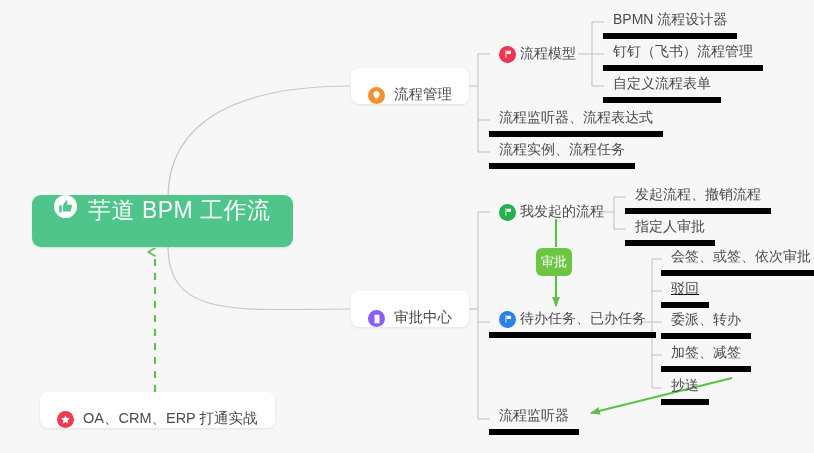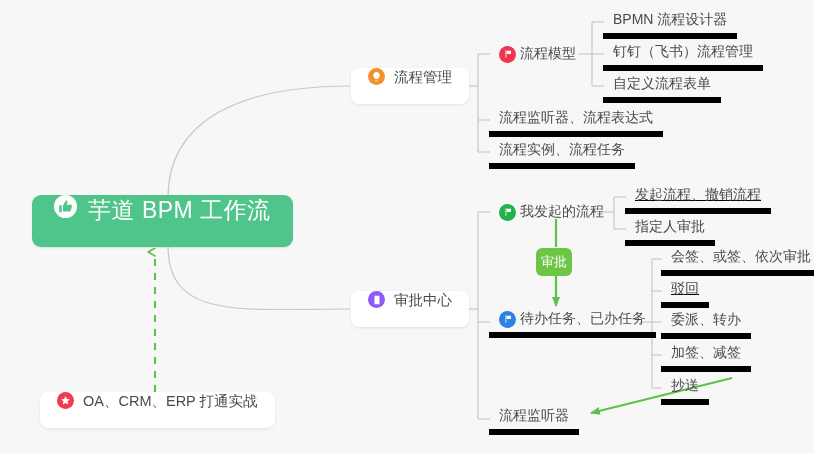--- a/index.html
+++ b/index.html
@@ -27,21 +27,21 @@
     color:#ffffff;
     font-size:23px;
     letter-spacing:.5px;
     white-space:nowrap;
     margin-left:11px;
   }
 
   
   .card-node{
     position:absolute;
-    display:flex;align-items:flex-start;
+    display:flex;align-items:flex-end;
     box-sizing:border-box;
     background:#ffffff;
     border-radius:8px;
     padding:0 17px;
     height:36px;
     box-shadow:0 1px 3px rgba(0,0,0,.09);
   }
   .card-label{
     color:#4b4b4b;
     font-size:14.5px;
@@ -225,21 +225,21 @@
         <path d="M6,3 h2 v18 h-2 z M9,4 h10 v8 h-10 z"></path>
       </svg>
     </span>
     <span class="leaf-label">待办任务、已办任务</span>
   </div>
 
   <div class="leaf-node" style="left:489px;top:403px;">
     <span class="leaf-label">流程监听器</span>
   </div>
 
-  <div class="leaf-node" style="left:625px;top:182px;text-decoration:underline;">
+  <div class="leaf-node" style="left:625px;top:182px;">
     <span class="leaf-label">发起流程、撤销流程</span>
   </div>
   <div class="leaf-node" style="left:625px;top:214px;">
     <span class="leaf-label">指定人审批</span>
   </div>
 
   <div class="leaf-node" style="left:661px;top:244px;">
     <span class="leaf-label">会签、或签、依次审批</span>
   </div>
   <div class="leaf-node" style="left:661px;top:276px;text-decoration:underline;">

